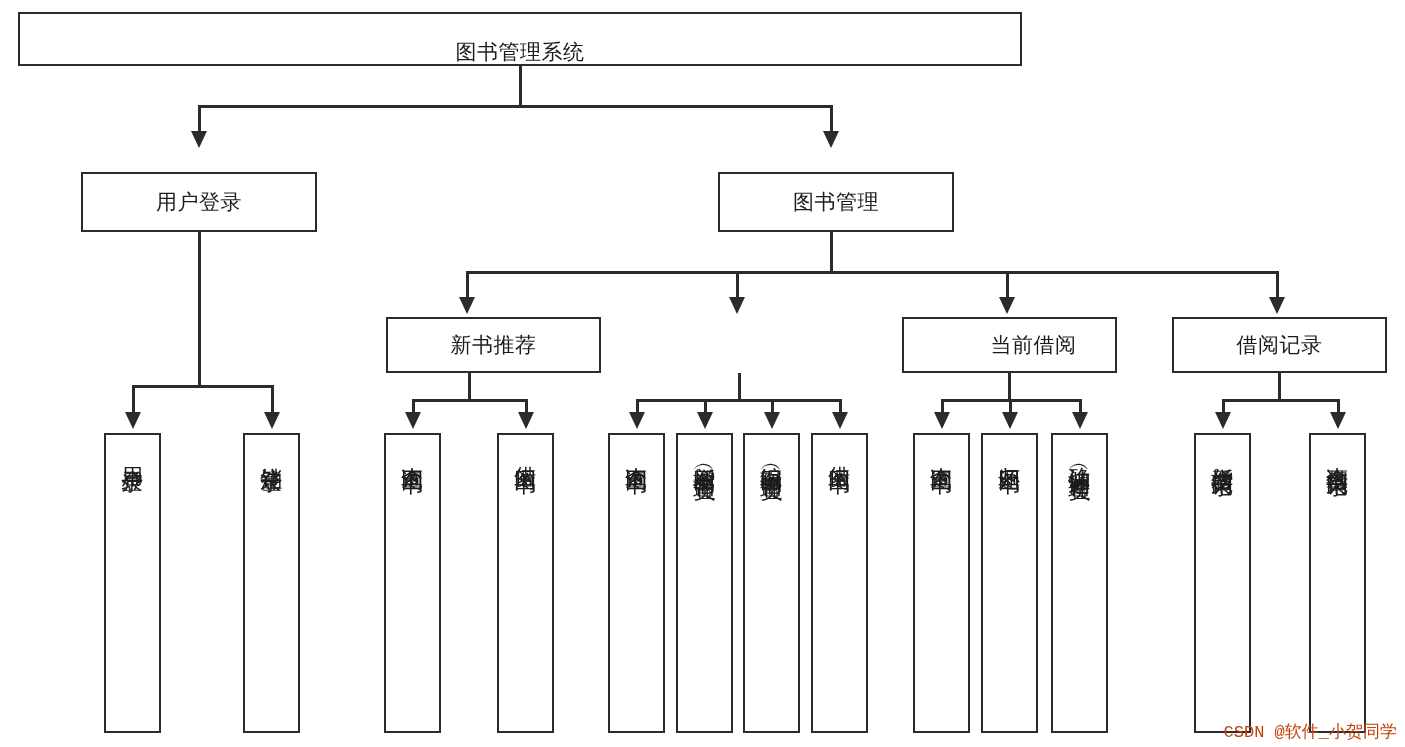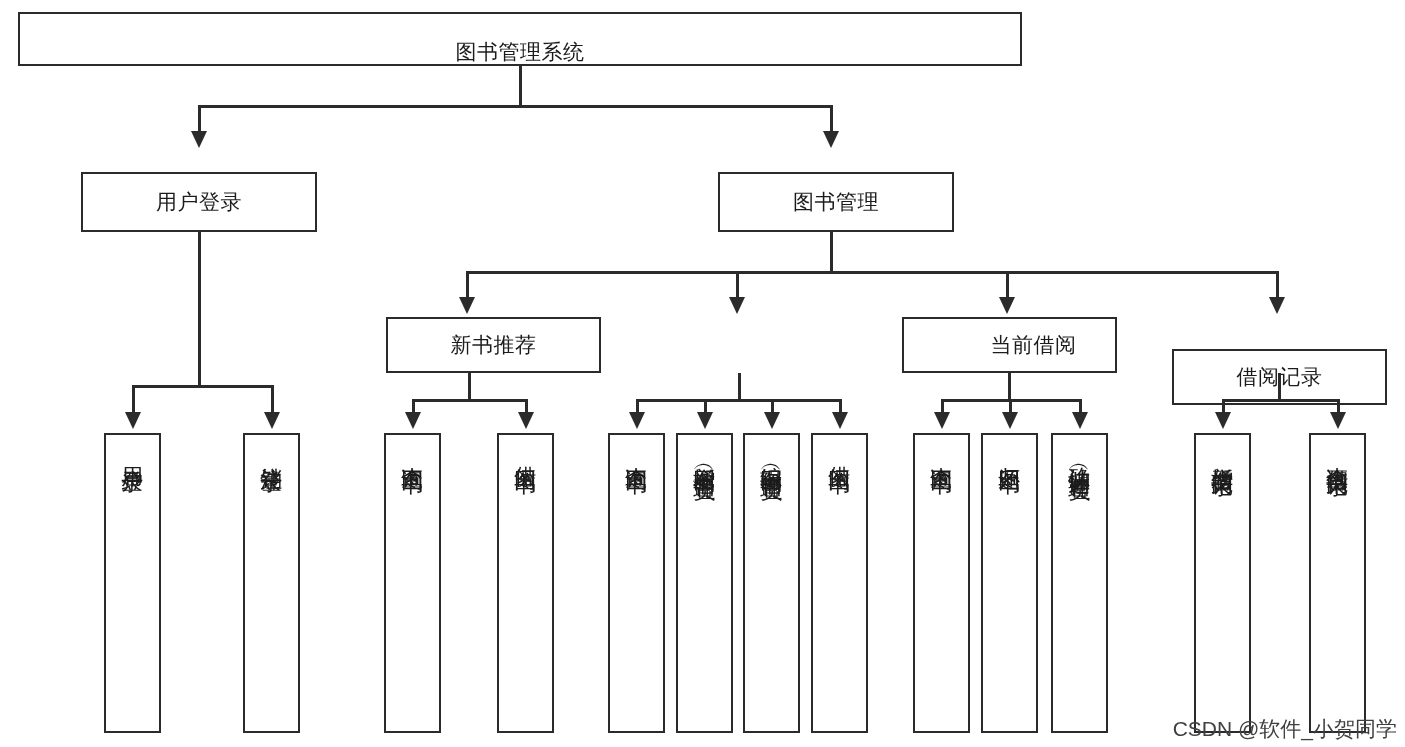--- a/index.html
+++ b/index.html
@@ -65,24 +65,24 @@
     height: 0;
     border-left: 8px solid transparent;
     border-right: 8px solid transparent;
     border-top: 17px solid #2b2b2b;
   }
   
   #watermark {
     position: absolute;
     right: 8px;
     bottom: 4px;
-    font-size: 21px;
-    color: #404040;
+    font-size: 17px;
+    color: #c2410c;
     white-space: nowrap;
-    font-family: Liberation Sans, sans-serif;
+    font-family: Liberation Mono, monospace;
   }
 </style>
 </head>
 <body>
 
 <div id="canvas">
 
   <div class="node" style="left:18px; top:12px; width:1004px; height:54px;align-items:flex-end;">
     <span class="lbl">图书管理系统</span>
   </div>
@@ -119,21 +119,21 @@
   <div class="arrow" style="left:999px; top:297px;"></div>
   <div class="vline" style="left:1276px; top:271px; height:28px;"></div>
   <div class="arrow" style="left:1269px; top:297px;"></div>
 
   <div class="node" style="left:362px; top:317px; width:215px; height:56px;margin-left:24px;">
     <span class="lbl">新书推荐</span>
   </div>
   <div class="node" style="left:902px; top:317px; width:215px; height:56px;padding-left:48px;">
     <span class="lbl">当前借阅</span>
   </div>
-  <div class="node" style="left:1172px; top:317px; width:215px; height:56px;margin-top:32px;">
+  <div class="node" style="left:1172px; top:317px; width:215px; height:56px;">
     <span class="lbl">借阅记录</span>
   </div>
 
   <div class="vline" style="left:468px; top:373px; height:28px;"></div>
   <div class="hline" style="left:412px; top:399px; width:115px;"></div>
   <div class="vline" style="left:412px; top:399px; height:15px;"></div>
   <div class="arrow" style="left:405px; top:412px;"></div>
   <div class="vline" style="left:525px; top:399px; height:15px;"></div>
   <div class="arrow" style="left:518px; top:412px;"></div>
 

